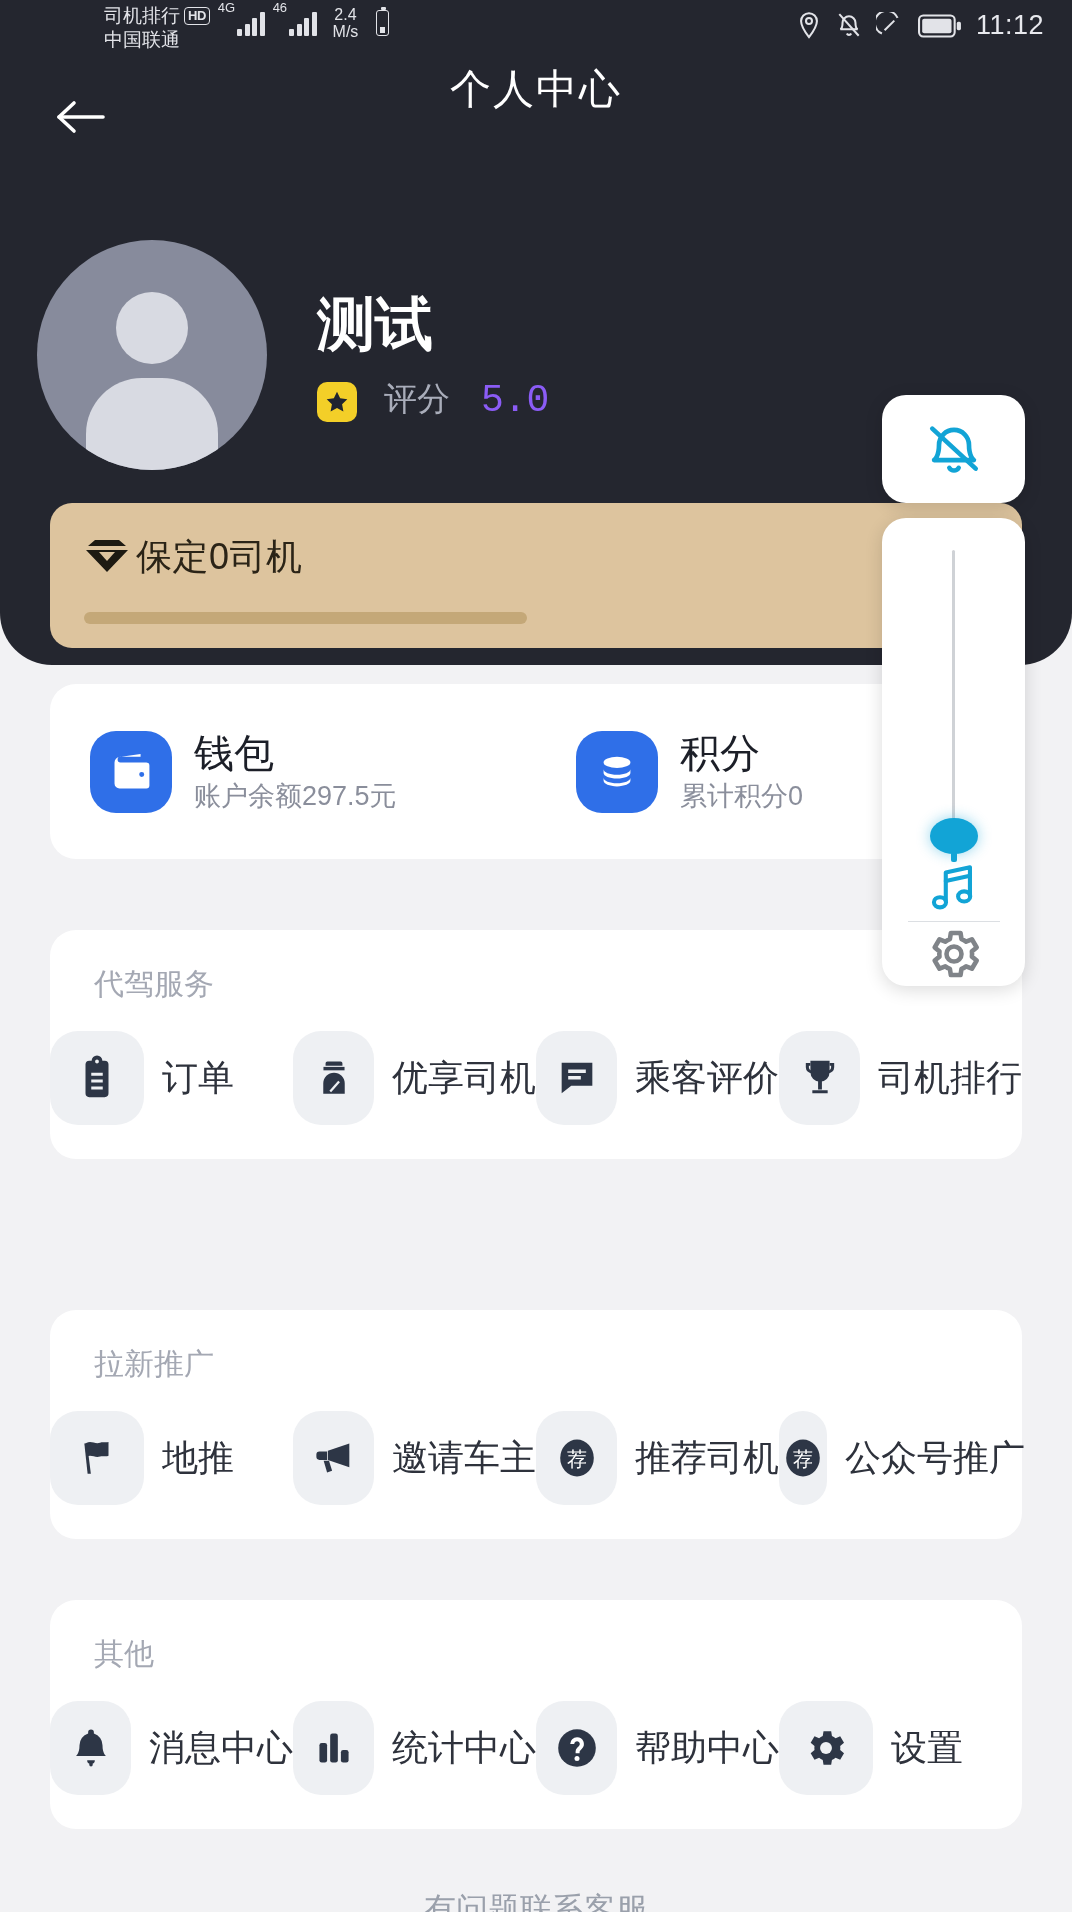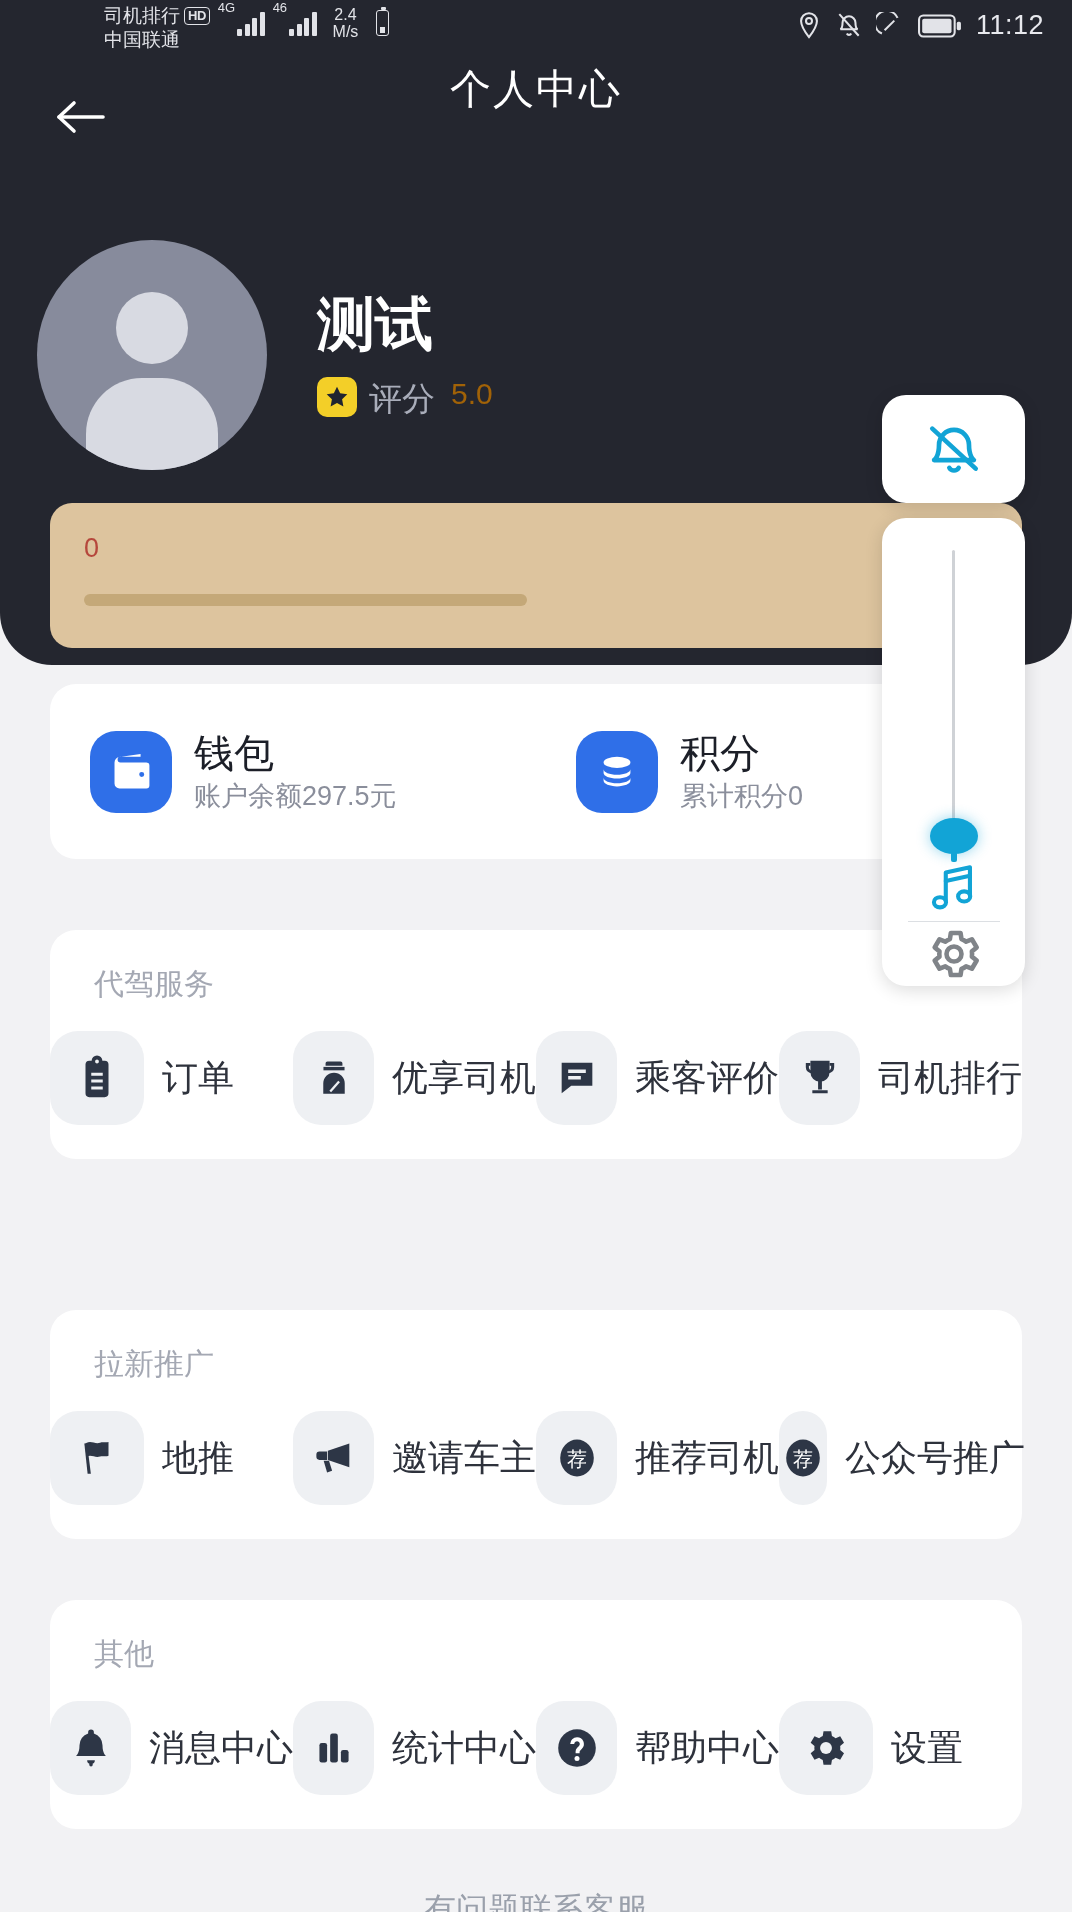--- a/index.html
+++ b/index.html
@@ -115,28 +115,28 @@
   .avatar .head {
     position: absolute; left: 50%; top: 52px; transform: translateX(-50%);
     width: 72px; height: 72px; border-radius: 50%; background: #d8dae2;
   }
   .avatar .body {
     position: absolute; left: 50%; top: 138px; transform: translateX(-50%);
     width: 132px; height: 100px; border-radius: 56px 56px 0 0; background: #d8dae2;
   }
   .profile-info { margin-left: 50px; }
   .uname { font-size: 58px; color: #ffffff; font-weight: bold; line-height: 70px; }
-  .rating-row { display: flex; align-items: flex-start; gap: 12px; margin-top: 18px; }
+  .rating-row { display: flex; align-items: flex-end; gap: 27px; margin-top: 18px; }
   .star-badge {
     width: 40px; height: 40px; border-radius: 10px;
     background: #f3cf28; display: flex; align-items: center; justify-content: center;
     flex: 0 0 auto;
   }
   .rating-label { font-size: 33px; color: #a9adba; }
-  .rating-value { font-size: 30px; color: #a16207; margin-left: 4px; }
+  .rating-value { font-size: 38px; color: #8b5cf6; margin-left: 4px; font-family: Liberation Mono, monospace; }
 
   
   .member-banner {
     position: absolute; top: 503px; left: 50px;
     width: 972px; height: 145px;
     background: #ddc49e;
     border-radius: 22px;
     z-index: 7;
     padding: 30px 34px 0 34px;
     overflow: hidden;
@@ -341,20 +341,29 @@
           </svg>
         </span>
         <span class="rating-label">评分</span>
         <span class="rating-value">5.0</span>
       </div>
     </div>
   </div>
 
   <div class="member-banner">
     <div class="member-top">
+      <div class="member-left">
+        <span>
+          <svg width="46" height="36" viewBox="0 0 46 36" fill="#1d1a12">
+            <path d="M4 8h38l-7-6H11zM2 12h42L23 34z"></path>
+            <path d="M15 14h16l-8 9z" fill="#ddc49e"></path>
+          </svg>
+        </span>
+        <span class="member-title">保定0司机</span>
+      </div>
       <div class="member-right">0</div>
     </div>
     <div class="member-progress">
       <div class="fill" style="width: 49%;"></div>
     </div>
   </div>
 
   <div class="content">
 
     <div class="card card-wallet">

